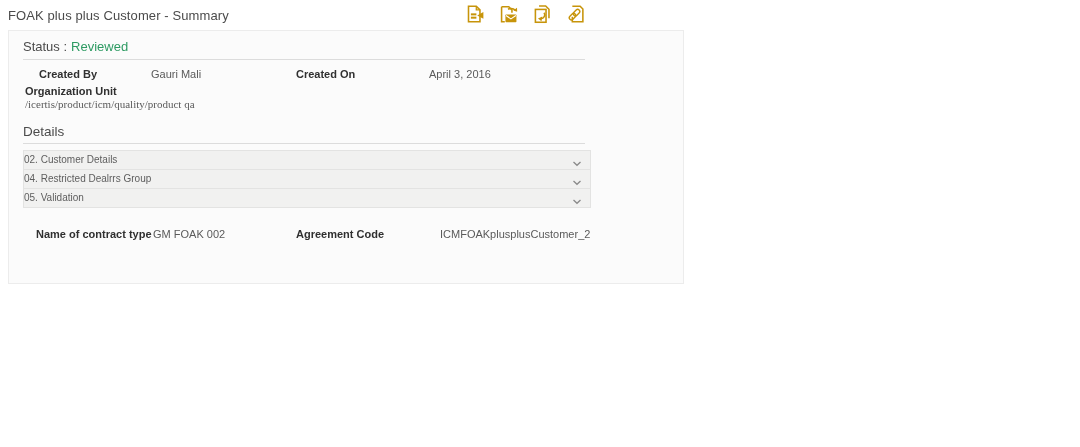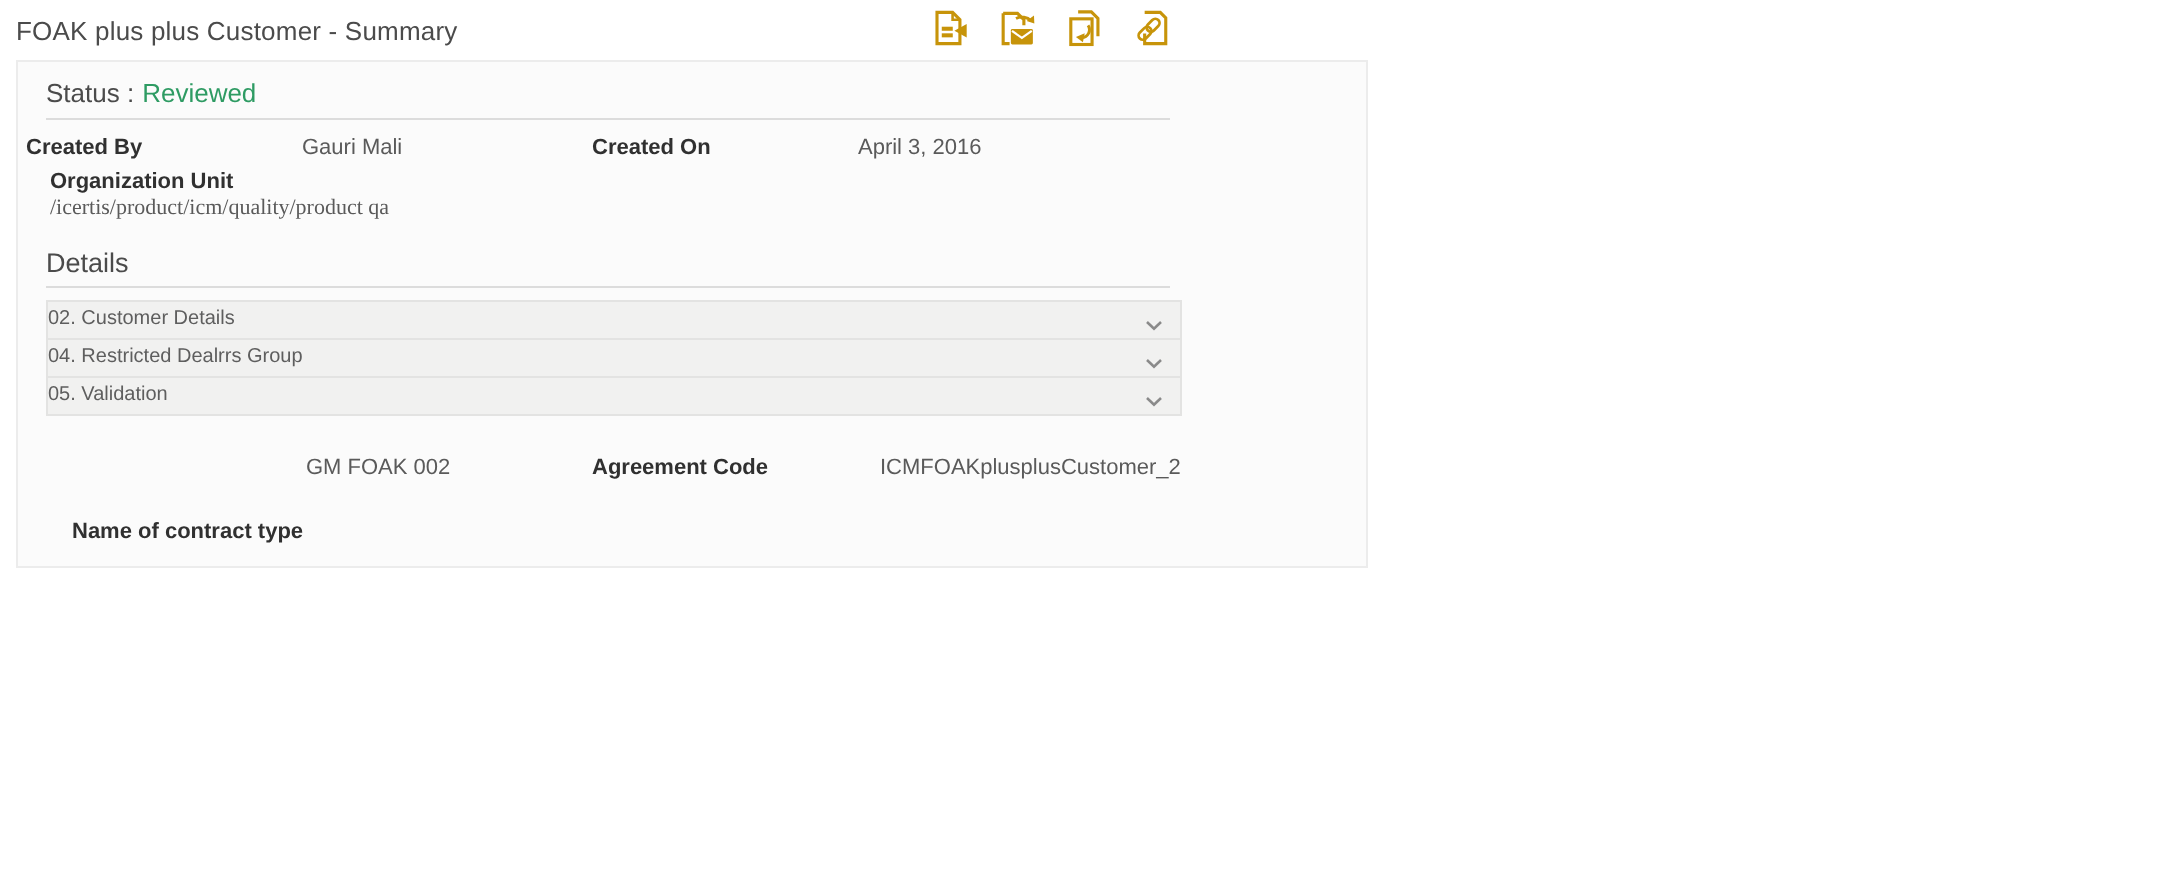--- a/index.html
+++ b/index.html
@@ -78,21 +78,21 @@
     </button>
   </div>
 
   <div class="panel">
 
     <div class="status-line">
       <span>Status :</span><span class="status-value">Reviewed</span>
     </div>
     <div class="rule rule-1"></div>
 
-    <span class="lbl" style="left:4px; top:37px;text-align:right;">Created By</span>
+    <span class="lbl" style="left:30px; top:37px;text-align:right;">Created By</span>
     <span class="val" style="left:142px; top:37px;">Gauri Mali</span>
     <span class="lbl" style="left:287px; top:37px;">Created On</span>
     <span class="val" style="left:420px; top:37px;">April 3, 2016</span>
 
     <span class="lbl" style="left:16px; top:54px;">Organization Unit</span>
     <span class="val" style="left:16px; top:67px;font-family:Liberation Serif, serif;">/icertis/product/icm/quality/product qa</span>
 
     <div class="details-heading">Details</div>
     <div class="rule rule-2"></div>
 
@@ -116,20 +116,20 @@
       <div class="acc-item">
         <span>05. Validation</span>
         <span class="acc-chevron">
           <svg width="10" height="8" viewBox="0 0 10 8" fill="none">
               <path d="M1.5 2 L5 5.3 L8.5 2" stroke="#8a8a8a" stroke-width="1.3"></path>
             </svg>
         </span>
       </div>
     </div>
 
-    <span class="lbl" style="left:27px;  top:197px;margin-top:32px;">Name of contract type</span>
+    <span class="lbl" style="left:27px;  top:197px;">Name of contract type</span>
     <span class="val" style="left:144px; top:197px;">GM FOAK 002</span>
     <span class="lbl" style="left:287px; top:197px;">Agreement Code</span>
     <span class="val" style="left:420px; top:197px;margin-left:11px;">ICMFOAKplusplusCustomer_2</span>
   </div>
 
 
 </div>
 
 </body></html>

